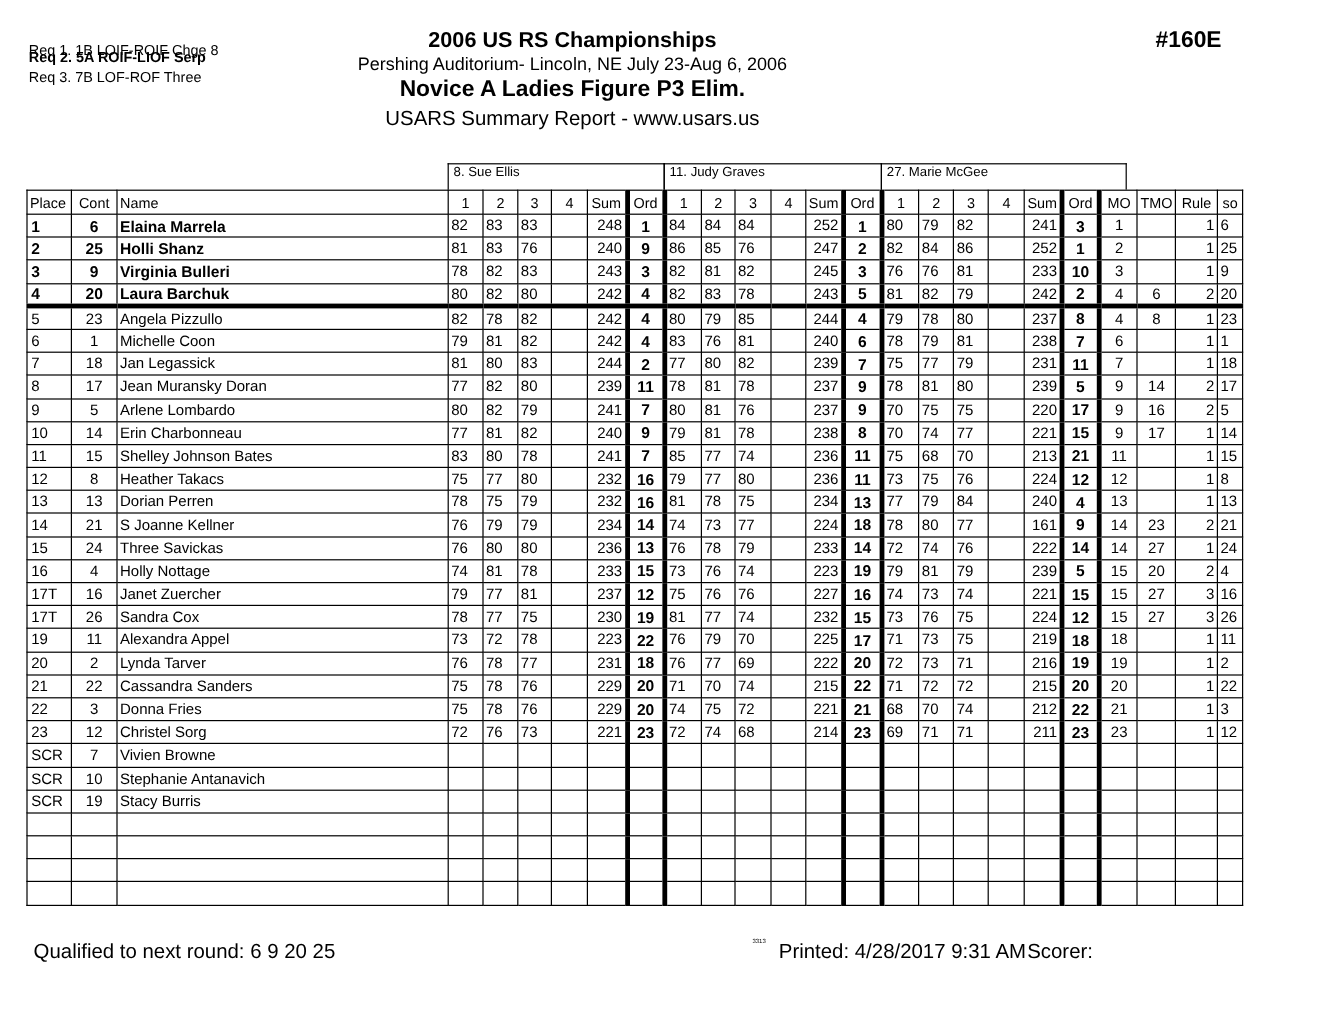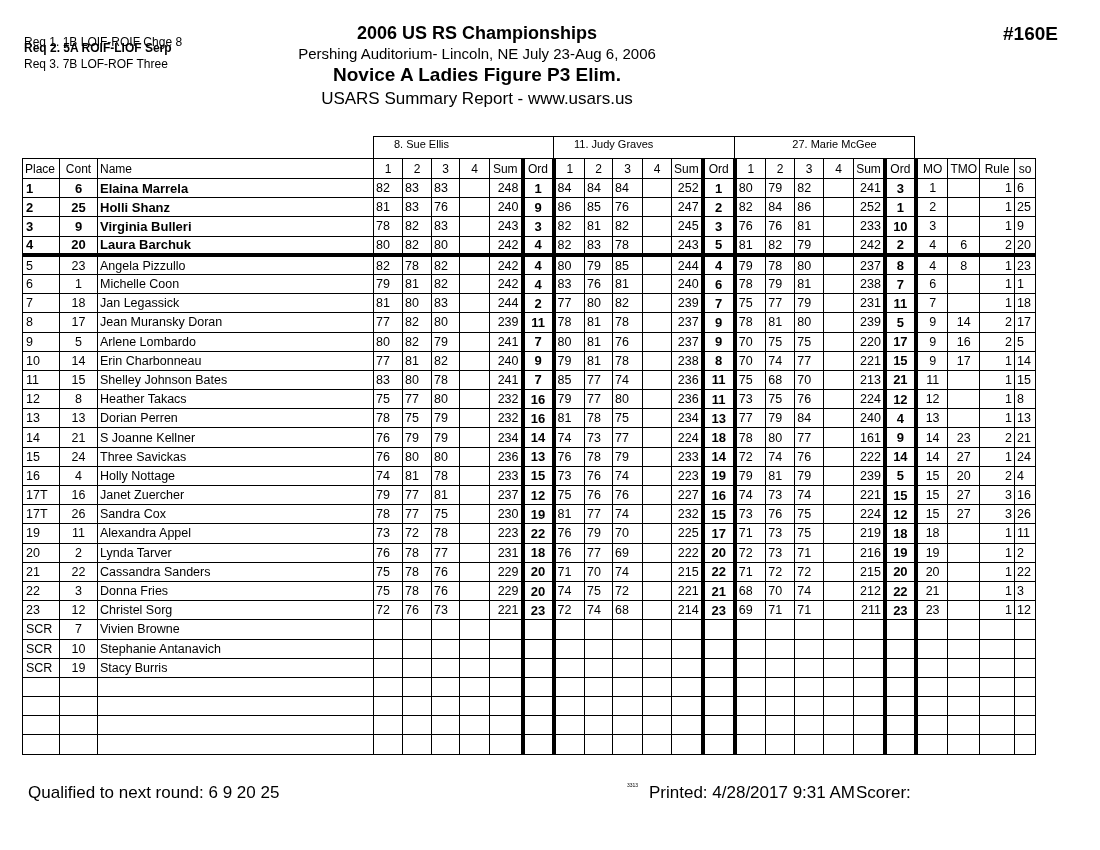--- a/index.html
+++ b/index.html
@@ -4,22 +4,22 @@
 <style>
   html,body{margin:0;padding:0;background:#fff;}
   body{width:1100px;height:850px;position:relative;overflow:hidden;font-family:"Liberation Sans",sans-serif;color:#000;}
   .abs{position:absolute;}
   .req{left:24px;font-size:12px;line-height:16px;}
   .title{left:0;width:954px;text-align:center;}
   .t1{top:23px;font-size:18px;font-weight:bold;}
   .t2{top:45px;font-size:15px;}
   .t3{top:64px;font-size:19px;font-weight:bold;}
   .t4{top:89px;font-size:17px;}
-  .evno{left:963px;top:23px;font-size:19px;font-weight:bold;margin-left:40px;}
-  .judgebox{top:136px;height:22px;border:1px solid #000;border-bottom:none;box-sizing:border-box;font-size:11px;padding:1px 0 0 20px;}
+  .evno{left:963px;top:23px;font-size:19px;font-weight:bold;}
+  .judgebox{top:136px;height:22px;border:1px solid #000;border-bottom:none;box-sizing:border-box;font-size:11px;padding:1px 0 0 4px;}
   table.grid{position:absolute;left:22px;top:158px;border-collapse:collapse;table-layout:fixed;font-size:12.5px;padding-left:12px;}
   table.grid td{border:1px solid #000;height:19.2px;padding:0 2px;white-space:nowrap;overflow:hidden;box-sizing:border-box;}
   td.c{text-align:center;}
   td.r{text-align:right;}
   td.l{text-align:left;padding-left:4px;}
   td.ord{font-weight:bold;text-align:center;font-size:13px;}
   td.thickL{border-left:4px solid #000 !important;}
   tr.hdr td{font-size:12px;height:20px;}
   tr.hdr td.c, tr.hdr td.l{font-weight:normal;}
   tr.bold td.name, tr.bold td.place, tr.bold td.cont{font-weight:bold;font-size:13px;}
@@ -35,21 +35,21 @@
 <div class="abs req" style="top:56px;">Req  3.  7B LOF-ROF Three</div>
 
 <div class="abs title t1">2006 US RS Championships</div>
 <div class="abs title t2">Pershing Auditorium- Lincoln, NE  July 23-Aug 6, 2006</div>
 <div class="abs title t3">Novice A Ladies Figure P3 Elim.</div>
 <div class="abs title t4">USARS Summary Report - www.usars.us</div>
 <div class="abs evno">#160E</div>
 
 <div class="abs judgebox" style="left:373px;width:181px;">8.  Sue Ellis</div>
 <div class="abs judgebox" style="left:553px;width:182px;">11.  Judy Graves</div>
-<div class="abs judgebox" style="left:734px;width:181px;text-align:center;">27.  Marie McGee</div>
+<div class="abs judgebox" style="left:734px;width:205px;">27.  Marie McGee</div>
 
 <table class="grid">
   <colgroup>
     <col style="width:37px">
       <col style="width:38px">
       <col style="width:276px">
     <col style="width:29px">
       <col style="width:29px">
       <col style="width:28px">
       <col style="width:30px">

